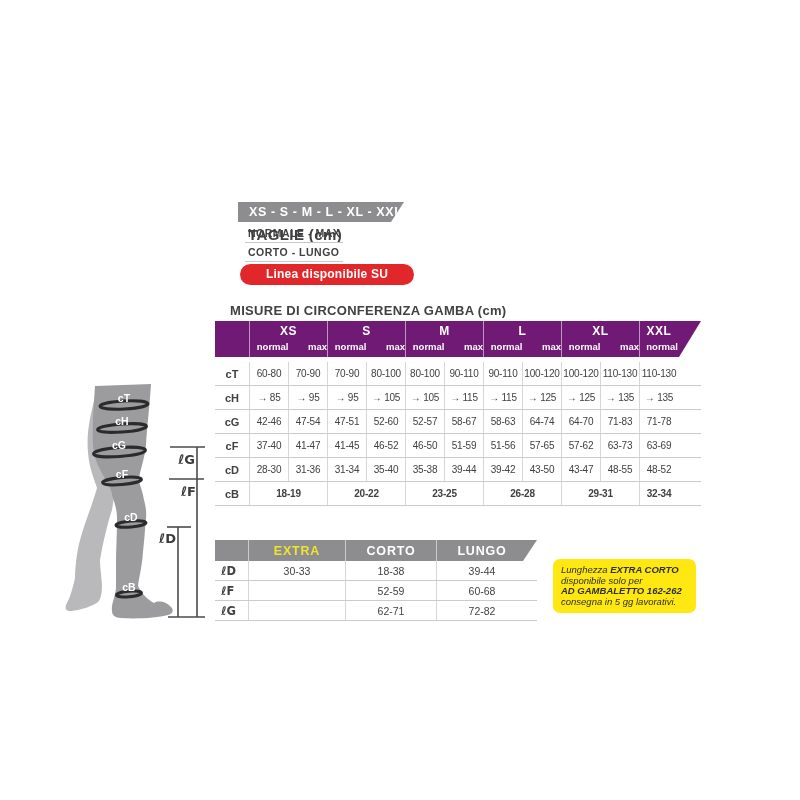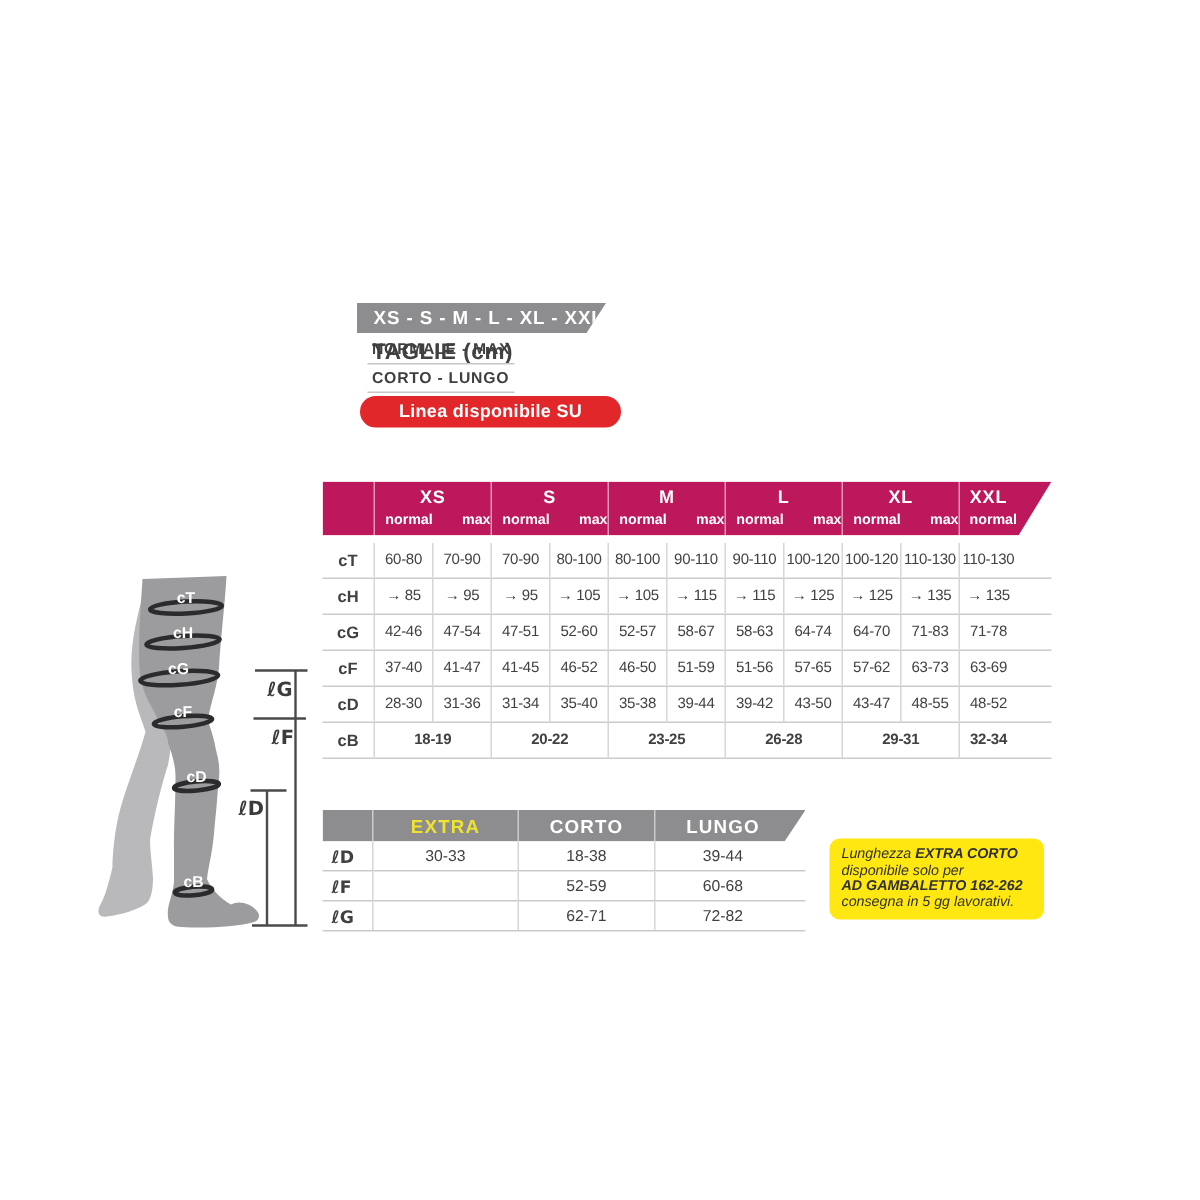--- a/index.html
+++ b/index.html
@@ -16,21 +16,21 @@
   .option-row{left:248px;font-size:10.5px;font-weight:bold;letter-spacing:.5px;color:#3f3f41;}
   #opt1{top:227px}#opt2{top:246px}
   .opt-line{left:245px;width:98px;height:1px;background:#c6c6c6;}
   #line1{top:242px}#line2{top:261px}
   #su-misura{left:240px;top:264px;width:174px;height:21px;border-radius:11px;background:#e2272b;
     color:#fff;font-size:12px;font-weight:bold;text-align:center;line-height:21px;letter-spacing:.2px;}
 
   
   #circ-title{left:230px;top:303px;font-size:13px;font-weight:bold;letter-spacing:.3px;}
   #circ-table{left:215px;top:321px;width:486px;}
-  #circ-header{width:486px;height:36px;background:#be185d;display:flex;
+  #circ-header{width:486px;height:36px;background:#701a75;display:flex;
     clip-path:polygon(0 0,100% 0,calc(100% - 22px) 100%,0 100%);}
   .hspacer{width:34px;flex:none;}
   .hgroup{border-left:1px solid rgba(255,255,255,.55);box-sizing:border-box;flex:none;
     display:flex;flex-direction:column;}
   .glabel{height:18px;line-height:21px;text-align:center;color:#fff;font-weight:bold;
     font-size:12px;letter-spacing:.5px;}
   .hsubs{display:flex;height:18px;}
   .hsub{flex:1;text-align:right;color:#fff;font-weight:bold;font-size:9.5px;line-height:15px;}
   #circ-body{margin-top:5px;}
   .trow{display:flex;border-bottom:1px solid #cbcbcb;height:23px;}
@@ -139,20 +139,21 @@
   </svg>
 
   <div id="taglie-title" class="abs">TAGLIE (cm)</div>
   <div id="sizes-banner" class="abs">XS - S - M - L - XL - XXL</div>
   <div id="opt1" class="abs option-row">NORMALE - MAX</div>
   <div id="line1" class="abs opt-line"></div>
   <div id="opt2" class="abs option-row">CORTO - LUNGO</div>
   <div id="line2" class="abs opt-line"></div>
   <div id="su-misura" class="abs">Linea disponibile SU MISURA</div>
 
+  <div id="circ-title" class="abs">MISURE DI CIRCONFERENZA GAMBA (cm)</div>
   <div id="circ-table" class="abs">
     <div id="circ-header">
       <div class="hspacer"></div>
     <div class="hgroup" style="width: 78px;">
           <div class="glabel">XS</div>
           <div class="hsubs">
             <div class="hsub">normal</div>
             <div class="hsub">max</div>
           </div>
         </div>

